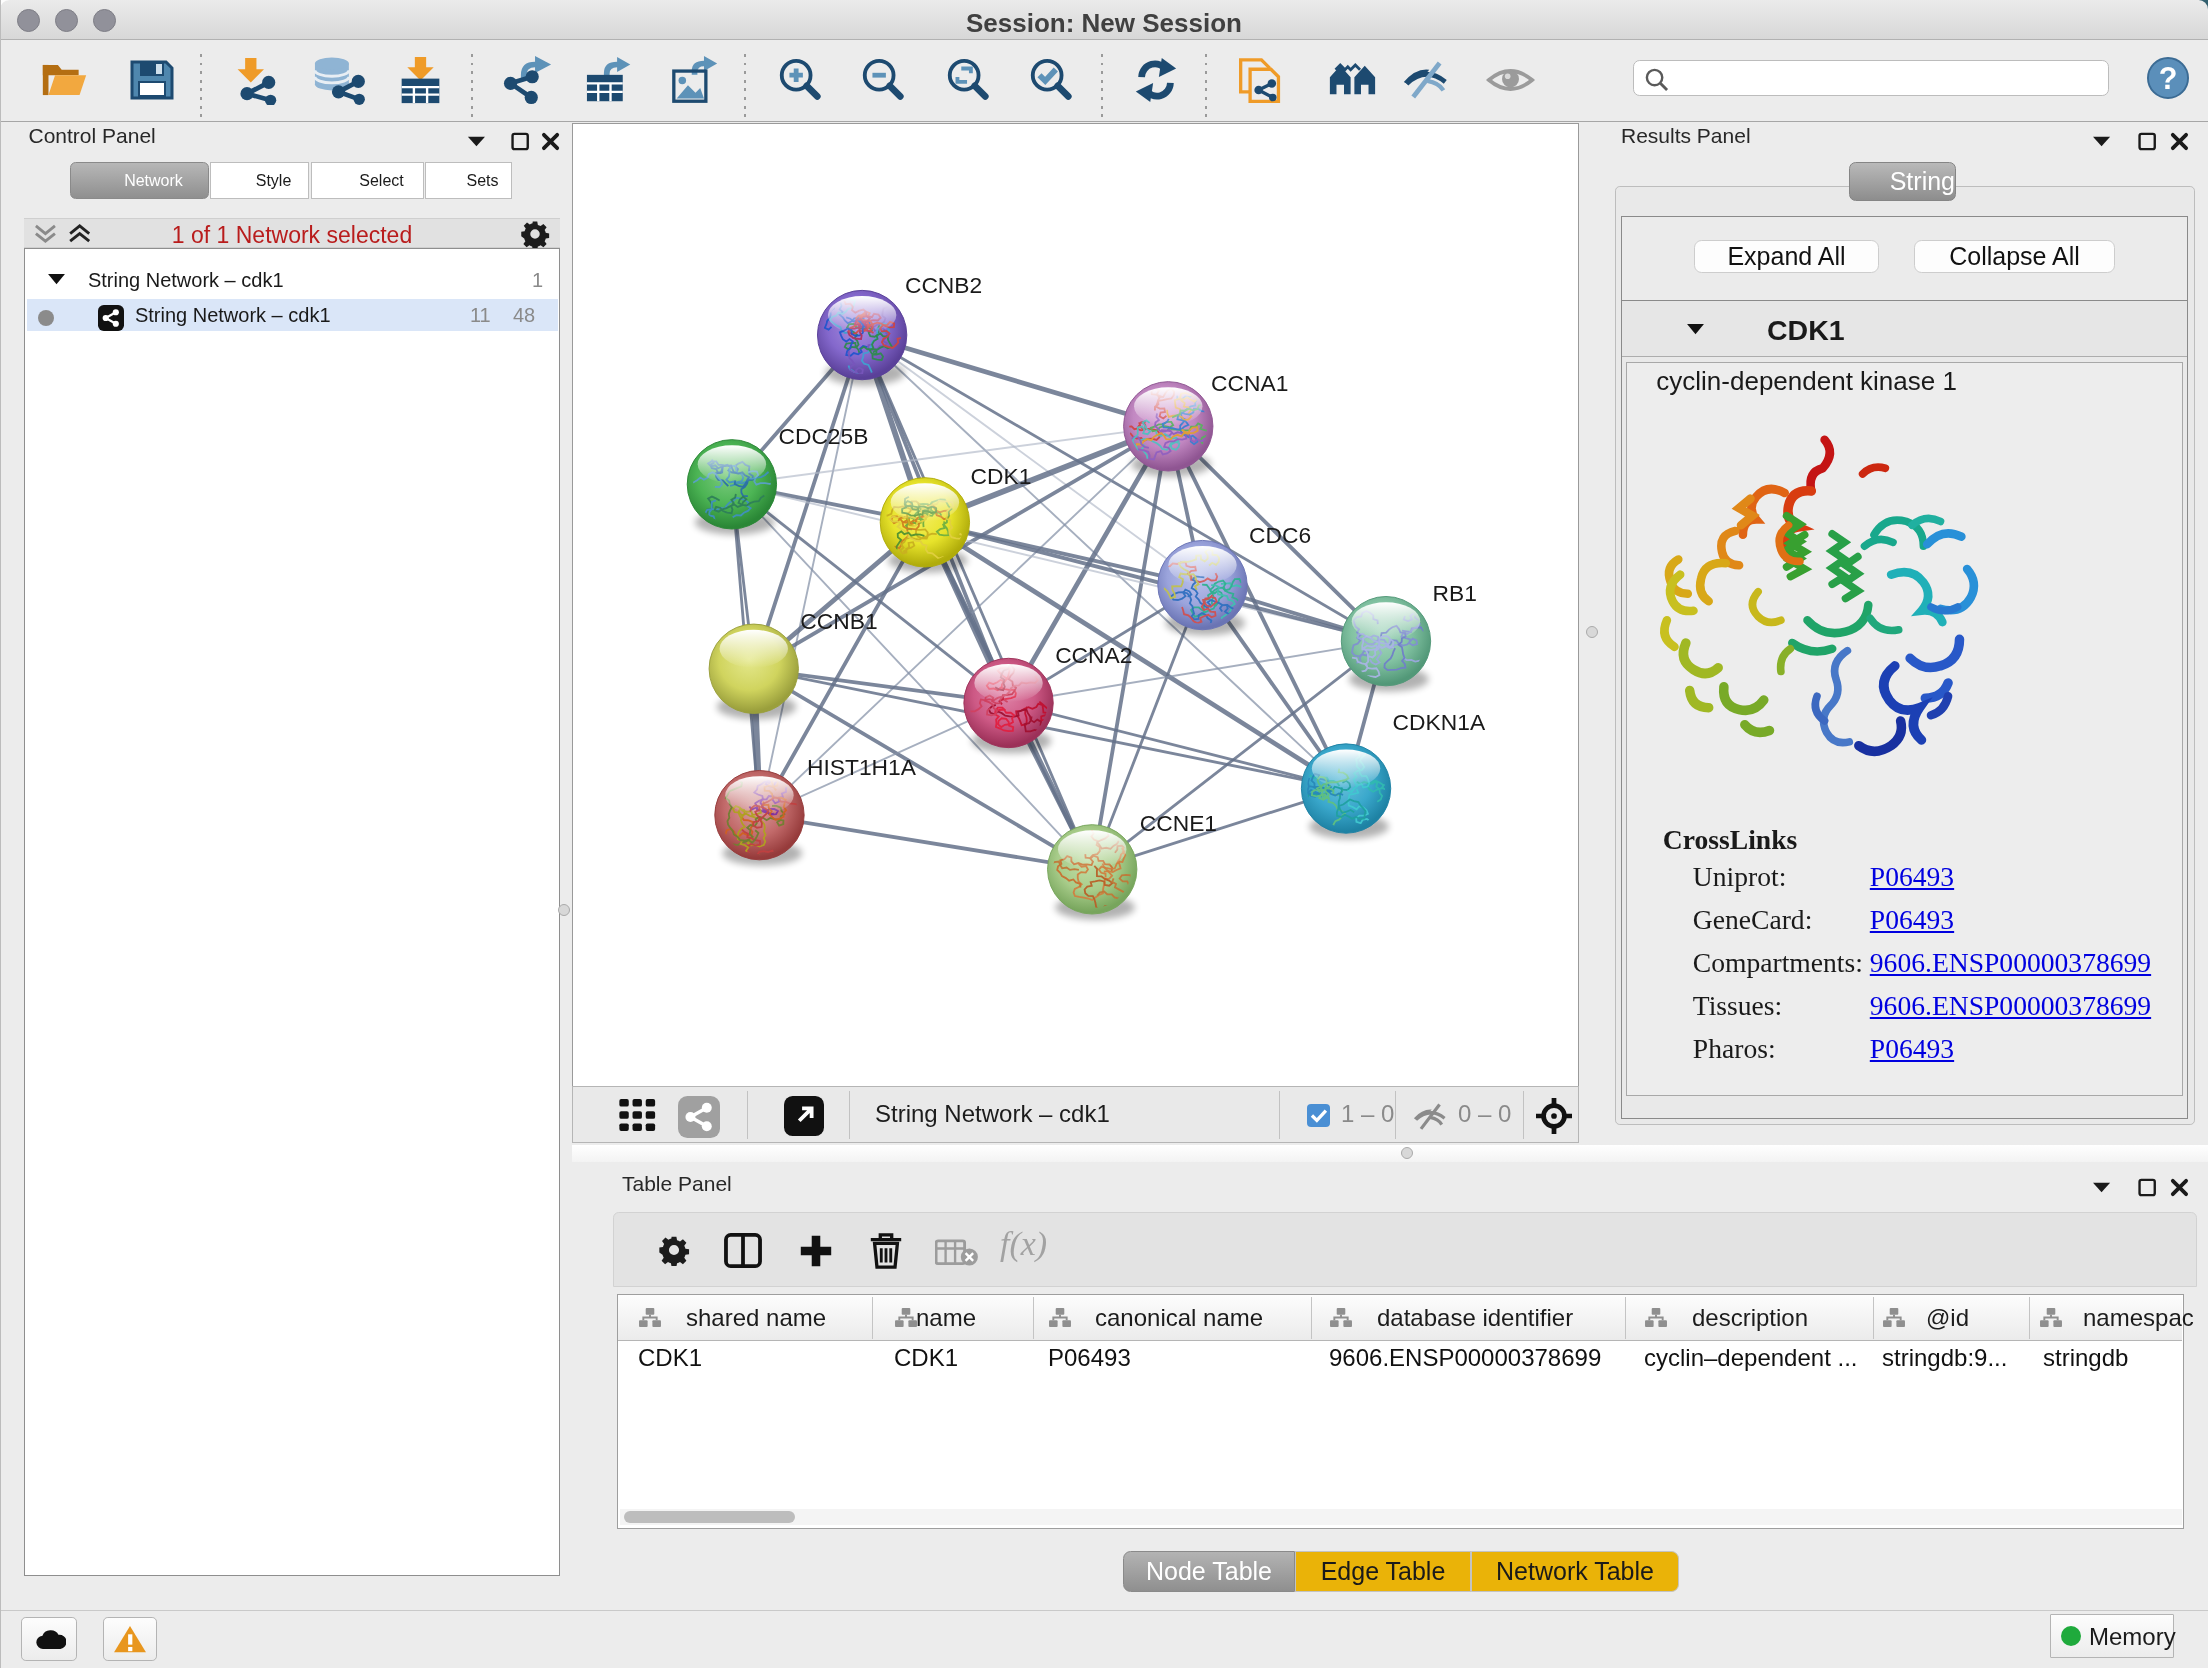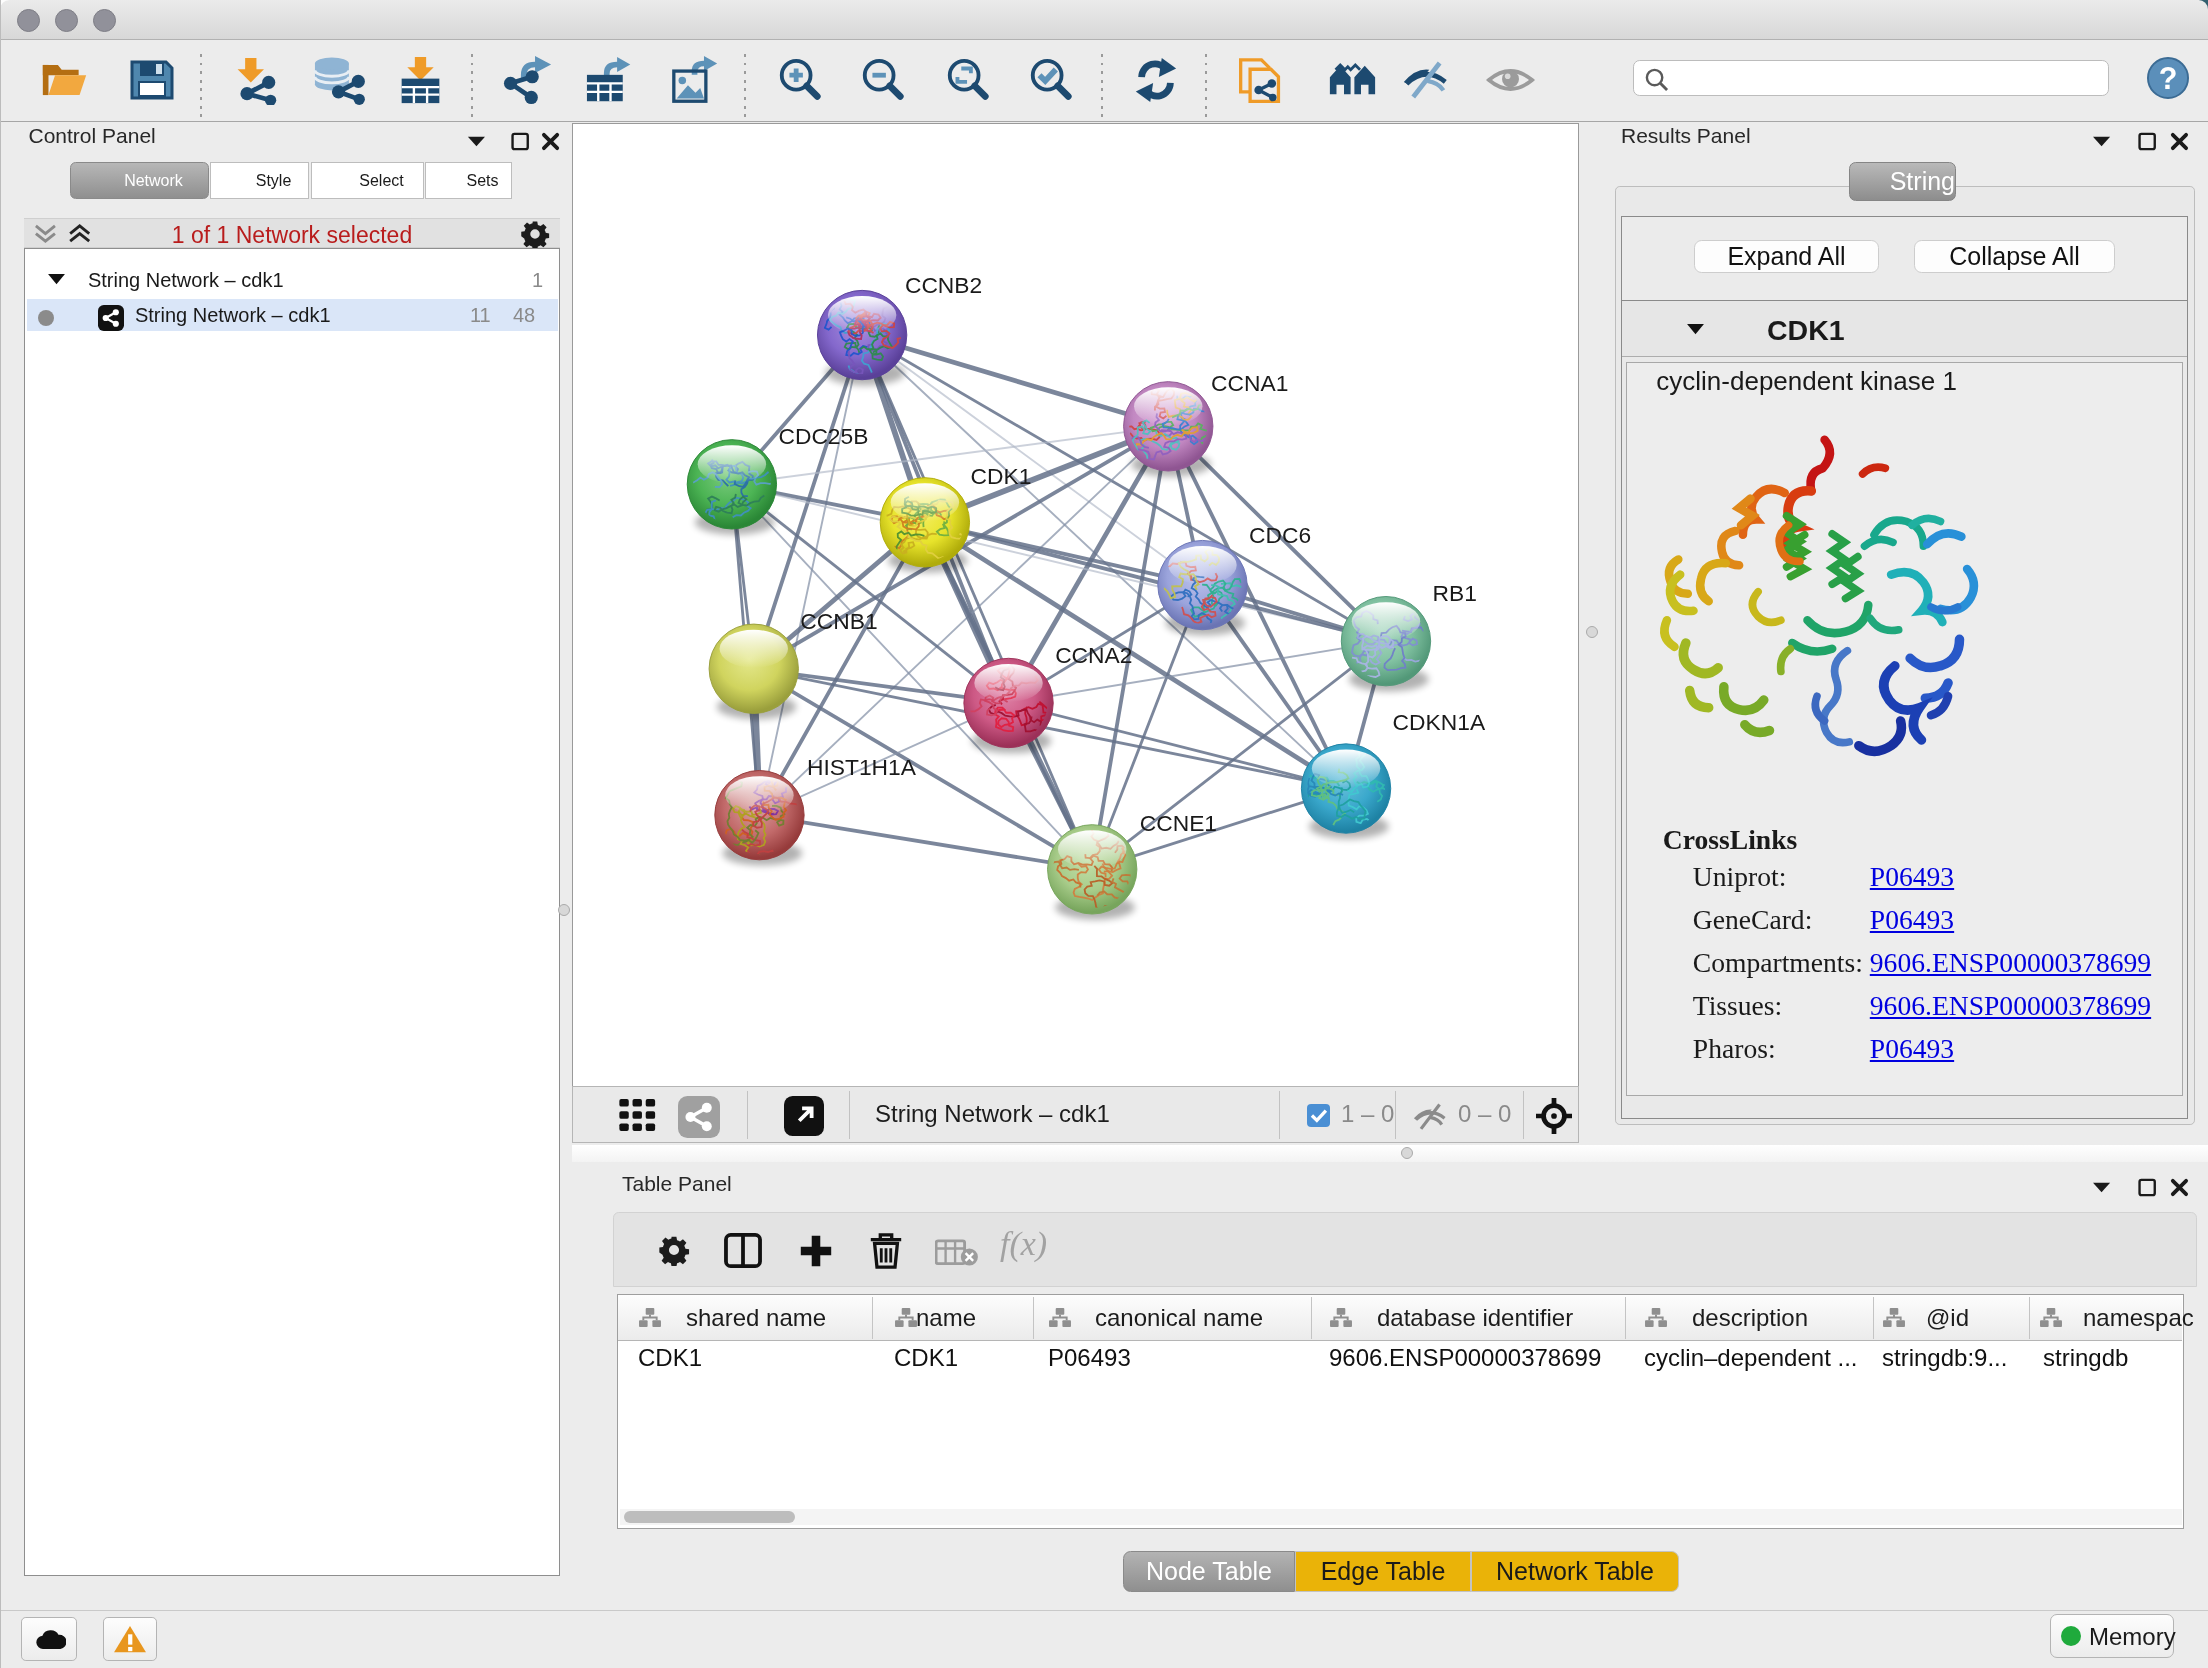--- a/index.html
+++ b/index.html
@@ -57,20 +57,21 @@
 </head>
 <body>
 <div class="abs" style="left:0;top:0;width:13.3px;height:13.3px;background:#fdfdfd"></div>
 <div class="abs" style="left:2195px;top:0;width:13.3px;height:13.3px;background:#33606f"></div>
 <div class="abs" style="left:0;top:0;width:1px;height:1668px;background:#bcbcbc;z-index:50"></div>
 <div class="abs" style="left:2208px;top:0;width:1px;height:1668px;background:#bcbcbc;z-index:50"></div>
 <div id="titlebar" class="abs">
   <div class="tl abs" style="left:17px"></div>
   <div class="tl abs" style="left:55px"></div>
   <div class="tl abs" style="left:93px"></div>
+  <div id="title" class="abs">Session: New Session</div>
 </div>
 <div id="toolbar" class="abs">
 
   <svg class="abs tbi" style="left:40px" width="49" height="48" viewBox="0 0 52 48">
     <path fill="#b46e12" d="M3 8h16l4 5h18v6H3z"></path>
     <path fill="#b46e12" d="M3 8h6v32H3z"></path>
     <path fill="#f2a83f" d="M9 40 L16 19 H49 L42 40 Z"></path>
     <path fill="#b46e12" d="M3 38h39v2H3z" opacity="0"></path>
   </svg>
 
@@ -868,17 +869,17 @@
     <path fill="#111" d="M10 22 a7 7 0 0 1 -1 -14 a9 8 0 0 1 17 -1 a6 6 0 0 1 2 15 z"></path>
   </svg>
 </div>
 <div class="sbtn abs" style="left:103px;width:54px">
   <svg class="abs" style="left:8.6px;top:5.7px" width="34" height="30" viewBox="0 0 36 32">
     <path d="M18 2 L35 30 H1 z" fill="#e8961e"></path>
     <rect x="16" y="11" width="4.5" height="11" fill="#fff"></rect>
     <rect x="16" y="24.5" width="4.5" height="4.5" fill="#fff"></rect>
   </svg>
 </div>
-<div class="sbtn abs" style="left:2050px;top:1614px;width:124px;height:44px;border-radius:7px">
+<div class="sbtn abs" style="left:2050px;top:1614px;width:124px;height:44px;border-radius:1px">
   <span class="abs" style="left:9.5px;top:10.5px;width:20px;height:20px;border-radius:50%;background:#1faa3c"></span>
   <span class="abs" style="left:38px;top:7.6px;font-size:24px">Memory</span>
 </div>
 
 
 </body></html>

